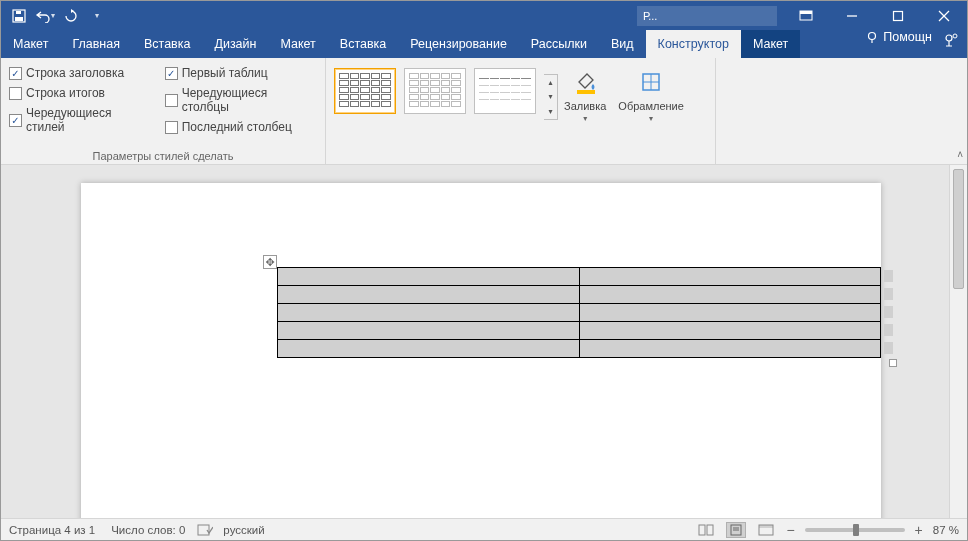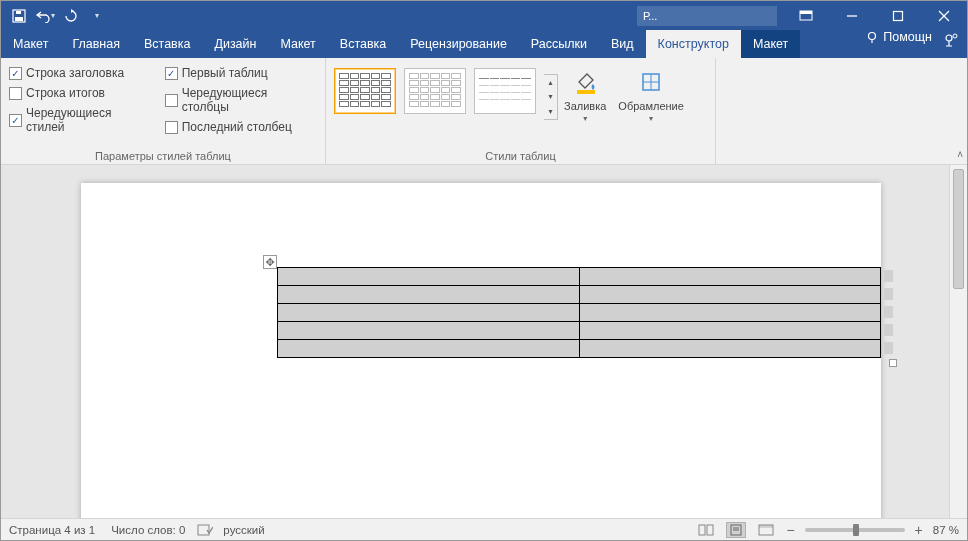--- a/index.html
+++ b/index.html
@@ -164,21 +164,21 @@
         <div class="check-item">
             <span class="cbox"></span>
             <span>Чередующиеся столбцы</span>
           </div>
         <div class="check-item">
             <span class="cbox"></span>
             <span>Последний столбец</span>
           </div>
       </div>
     </div>
-    <div class="rgroup-label">Параметры стилей таблиц</div>
+    <div class="rgroup-label">Параметры стилей сделать</div>
   </div>
 
   <div class="rgroup" style="width:390px;">
     <div style="display:flex;">
       <div class="styles-gallery">
         <div class="style-thumb selected">
           <div class="thumb-row">
               <div class="thumb-cell"></div>
               <div class="thumb-cell"></div>
               <div class="thumb-cell"></div>
@@ -310,21 +310,20 @@
           <svg width="28" height="28" viewBox="0 0 28 28">
               <rect x="6" y="6" width="16" height="16" fill="none" stroke="#4A90D9" stroke-width="1.5"></rect>
               <line x1="6" y1="14" x2="22" y2="14" stroke="#4A90D9"></line>
               <line x1="14" y1="6" x2="14" y2="22" stroke="#4A90D9"></line>
             </svg>
         </div>
         <span>Обрамление</span>
         <span style="font-size:8px;color:#666;">▾</span>
       </div>
     </div>
-    <div class="rgroup-label">Стили таблиц</div>
   </div>
 
   <div class="rib-collapse">˄</div>
 </div>
 
 <div class="doc-area">
   <div class="page">
     <div class="tbl-handle">✥</div>
     <table class="usr-table">
       <tbody>

